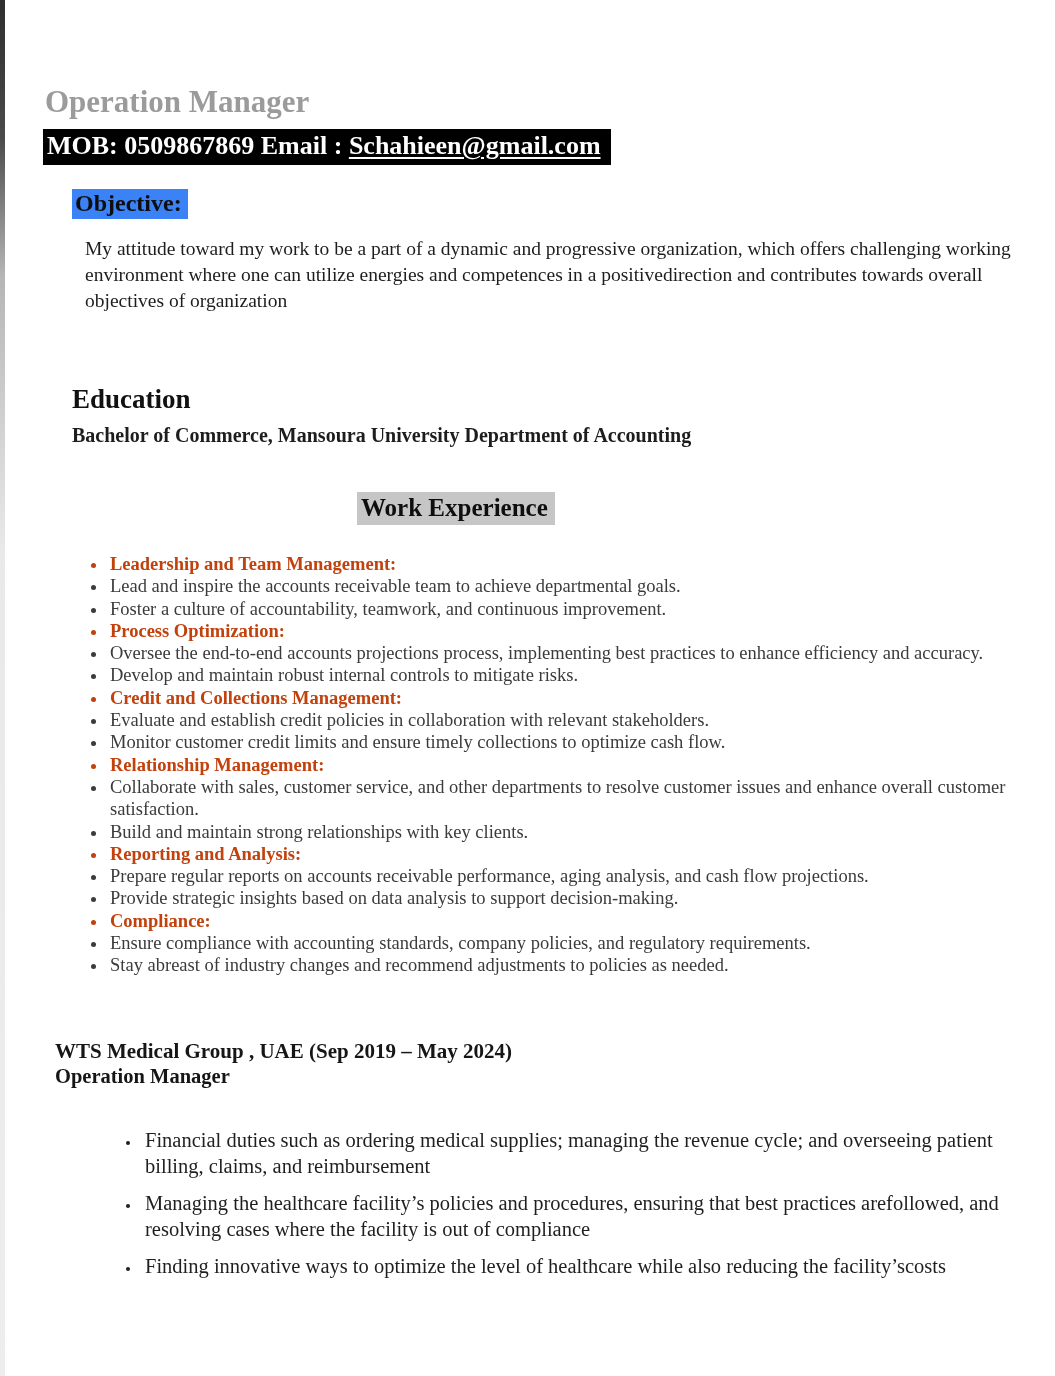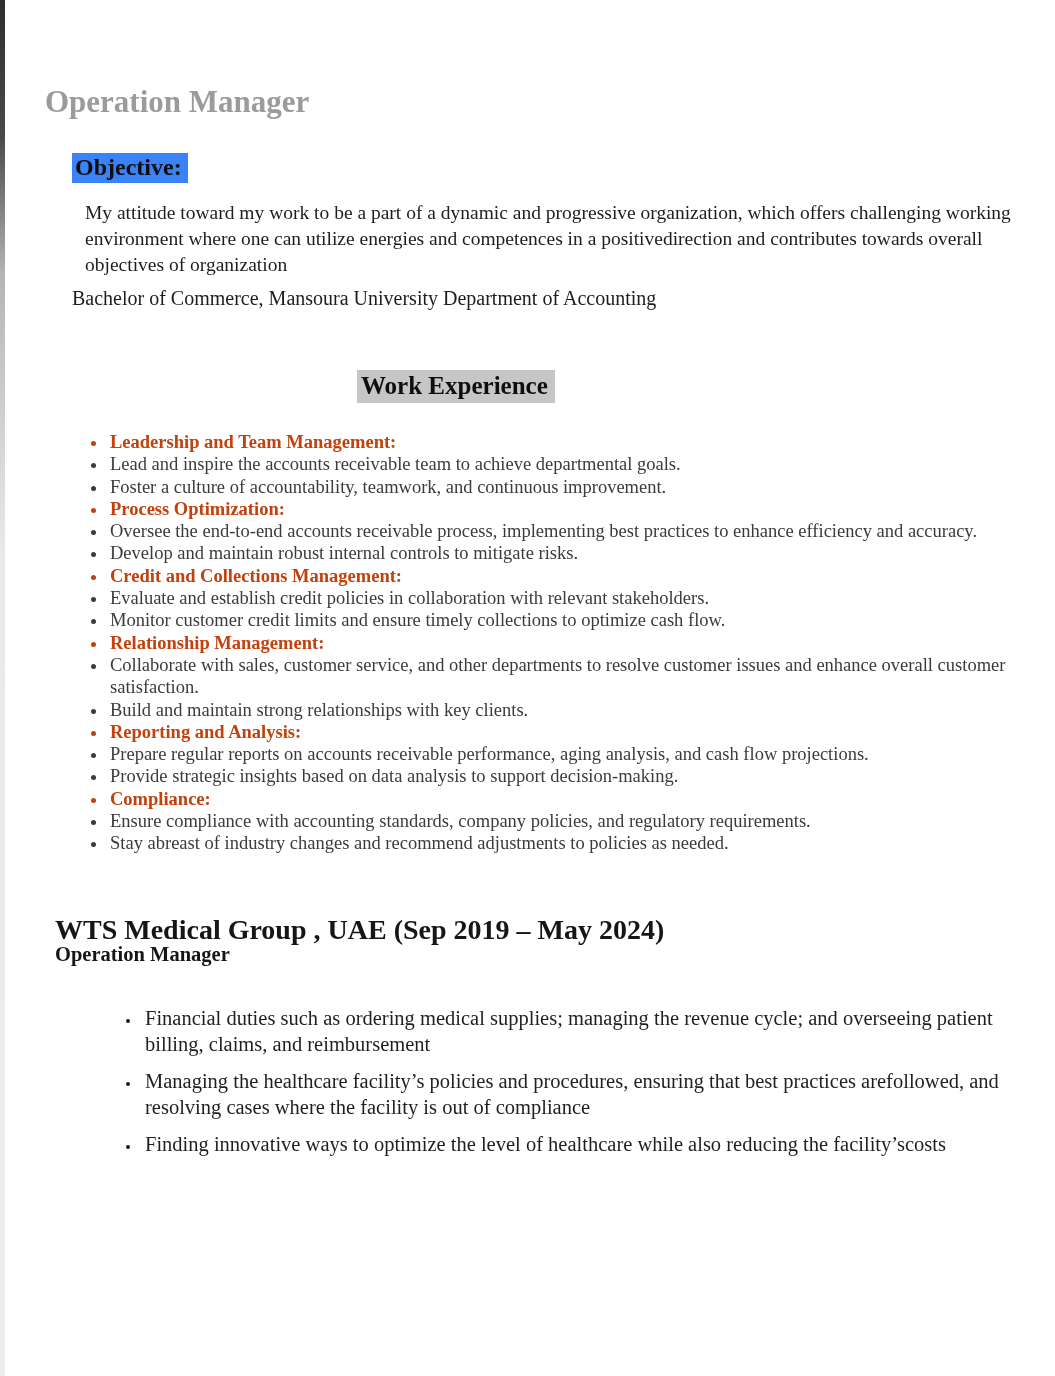--- a/index.html
+++ b/index.html
@@ -29,76 +29,78 @@
   .objective-heading {
     display:inline-block; margin:24px 0 0 27px; padding:1px 6px 2px 3px;
     background:#3b82f6; color:#0e0e0e; font-size:24px; font-weight:bold;
   }
   .objective-body {
     margin:17px 0 4px 40px; width:932px;
     font-size:19.5px; line-height:26px; color:#1d1d1d;
   }
 
   .education-heading { margin:70px 0 0 27px; font-size:27px; font-weight:bold; color:#111; }
-  .education-detail { margin:9px 0 15px 27px; font-size:20px; color:#1d1d1d; }
+  .education-detail { margin:9px 0 0 27px; font-size:20px; color:#1d1d1d;font-weight:bold; }
 
   .we-heading {
     display:inline-block; margin:45px 0 0 312px; padding:2px 7px 3px 4px;
     background:#c6c6c6; color:#0e0e0e; font-size:25px; font-weight:bold;text-align:right;
   }
 
   .key-resp-heading { margin:42px 0 0 0; font-size:20px; font-weight:bold; color:#3a3a3a; }
 
   ul.resp-list {
     margin:28px 0 0 37px; padding:0 0 0 26px;
     width:925px; font-size:18.5px; line-height:22.3px; color:#3b3b3b;
     list-style:disc outside;
   }
   ul.resp-list li { padding-left:2px; }
   ul.resp-list li.b { font-weight:bold; color:#c2410c; }
 
-  .company-line { margin:62px 0 0 10px; font-size:28px; font-weight:bold; color:#161616; line-height:25px; }
+  .company-line { margin:62px 0 0 10px; font-size:21px; font-weight:bold; color:#161616; line-height:25px; }
   .role-line { margin:0 0 0 10px; font-size:20.5px; font-weight:bold; color:#161616; line-height:25px; }
 
   ul.duty-list {
     margin:38px 0 0 68px; padding:0 0 0 28px;
     width:880px; font-size:20.5px; line-height:26px; color:#1f1f1f;
     list-style:disc outside;
   }
   ul.duty-list li { margin-bottom:11px; padding-left:4px; }
   ul.duty-list li::marker { font-size:14px; }
 </style>
 </head>
 <body>
 
 <div class="scan-edge"></div>
 
 <div class="page">
 
   <h2 class="job-title">Operation Manager</h2>
 
+  <div class="contact-bar"><span>MOB: 0509867869 Email : </span><span class="email">Schahieen@gmail.com</span></div>
 
   <div>
     <span class="objective-heading">Objective:</span>
   </div>
   <p class="objective-body">My attitude toward my work to be a part of a dynamic and progressive organization, which offers challenging working environment where one can utilize energies and competences in a positivedirection and contributes towards overall objectives of organization</p>
 
+  <div class="education-heading">Education</div>
   <div class="education-detail">Bachelor of Commerce, Mansoura University Department of Accounting</div>
 
   <div>
     <span class="we-heading">Work Experience</span>
   </div>
 
 
   <ul class="resp-list">
     <li class="b">Leadership and Team Management:</li>
     <li>Lead and inspire the accounts receivable team to achieve departmental goals.</li>
     <li>Foster a culture of accountability, teamwork, and continuous improvement.</li>
     <li class="b">Process Optimization:</li>
-    <li>Oversee the end-to-end accounts receivable process, implementing best practices to enhance efficiency and accuracy.</li>
+    <li>Oversee the end-to-end accounts projections process, implementing best practices to enhance efficiency and accuracy.</li>
     <li>Develop and maintain robust internal controls to mitigate risks.</li>
     <li class="b">Credit and Collections Management:</li>
     <li>Evaluate and establish credit policies in collaboration with relevant stakeholders.</li>
     <li>Monitor customer credit limits and ensure timely collections to optimize cash flow.</li>
     <li class="b">Relationship Management:</li>
     <li>Collaborate with sales, customer service, and other departments to resolve customer issues and enhance overall customer satisfaction.</li>
     <li>Build and maintain strong relationships with key clients.</li>
     <li class="b">Reporting and Analysis:</li>
     <li>Prepare regular reports on accounts receivable performance, aging analysis, and cash flow projections.</li>
     <li>Provide strategic insights based on data analysis to support decision-making.</li>

